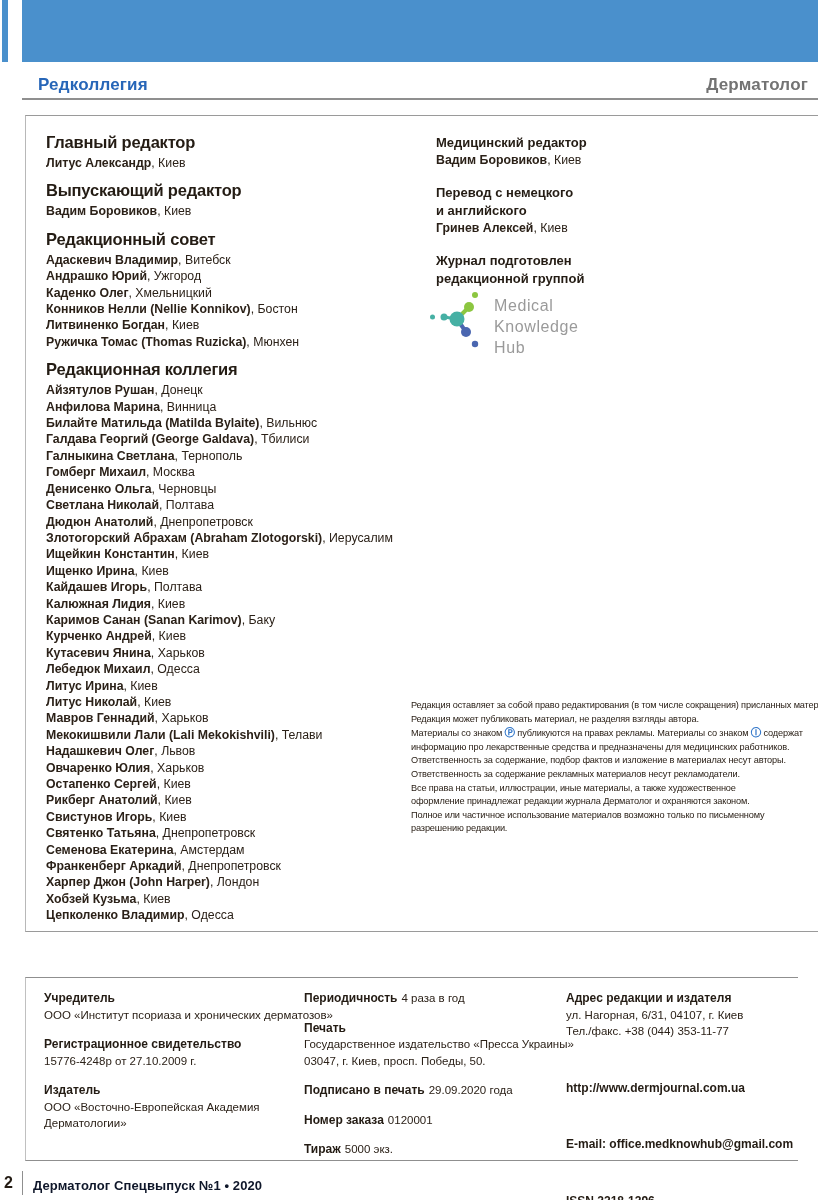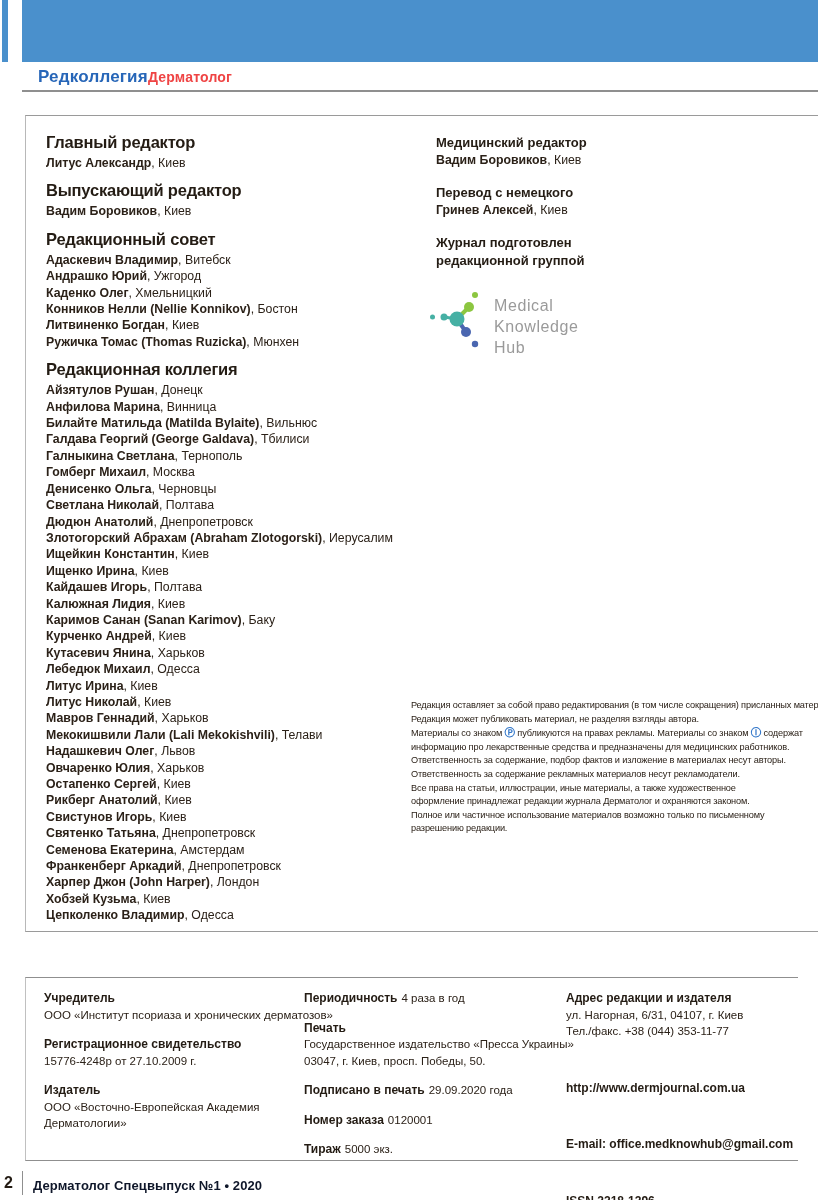--- a/index.html
+++ b/index.html
@@ -5,27 +5,27 @@
   html,body{margin:0;padding:0;background:#e8e8e8;}
   .page{
     position:relative;width:818px;height:1200px;background:#ffffff;
     overflow:hidden;font-family:"Liberation Sans", sans-serif;color:#2b2118;
     margin:0 auto;
   }
   
   .accent-strip{position:absolute;left:2px;top:0;width:6px;height:62px;background:#4a90cc;}
   .top-bar{position:absolute;left:22px;top:0;width:796px;height:62px;background:#4a90cc;}
   .header-band{
-    position:absolute;left:22px;top:66px;width:796px;height:26px;
+    position:absolute;left:22px;top:74px;width:796px;height:26px;
     border-bottom:2px solid #8f8f8f;box-sizing:border-box;
-    display:flex;align-items:center;justify-content:flex-start;
+    display:flex;align-items:center;justify-content:space-between;
     padding:0 10px 2px 16px;background:#fff;
   }
   .section-title{font-size:17px;font-weight:bold;color:#2766b8;letter-spacing:0.2px;}
-  .journal-title{font-size:14px;font-weight:bold;color:#ef4444;letter-spacing:0.2px;}
+  .journal-title{font-size:17px;font-weight:bold;color:#737373;letter-spacing:0.2px;}
 
   
   .content-box{
     position:absolute;left:25px;top:115px;width:815px;height:817px;
     border-top:1px solid #9a9a9a;border-left:1px solid #b8b8b8;border-bottom:1px solid #9a9a9a;
     box-sizing:border-box;background:#fff;
   }
   .left-col{position:absolute;left:20px;top:16px;width:388px;}
   .section-heading{font-size:16.5px;font-weight:bold;color:#241c14;line-height:20px;margin:9px 0 3px;letter-spacing:-0.2px;}
   .section-heading.first{margin-top:0;}
@@ -191,20 +191,21 @@
       <div class="rc-block">
         <div class="rc-heading">Медицинский редактор</div>
         <div>
 
             <div class="person rc-person"><span class="pname">Вадим Боровиков</span><span class="pcity">Киев</span></div>
           </div>
       </div>
 
       <div class="rc-block">
         <div class="rc-heading">Перевод с немецкого</div>
+        <div class="rc-heading">и английского</div>
         <div>
 
             <div class="person rc-person"><span class="pname">Гринев Алексей</span><span class="pcity">Киев</span></div>
           </div>
       </div>
 
       <div class="rc-block">
         <div class="rc-heading">Журнал подготовлен</div>
         <div class="rc-heading">редакционной группой</div>
       </div>

